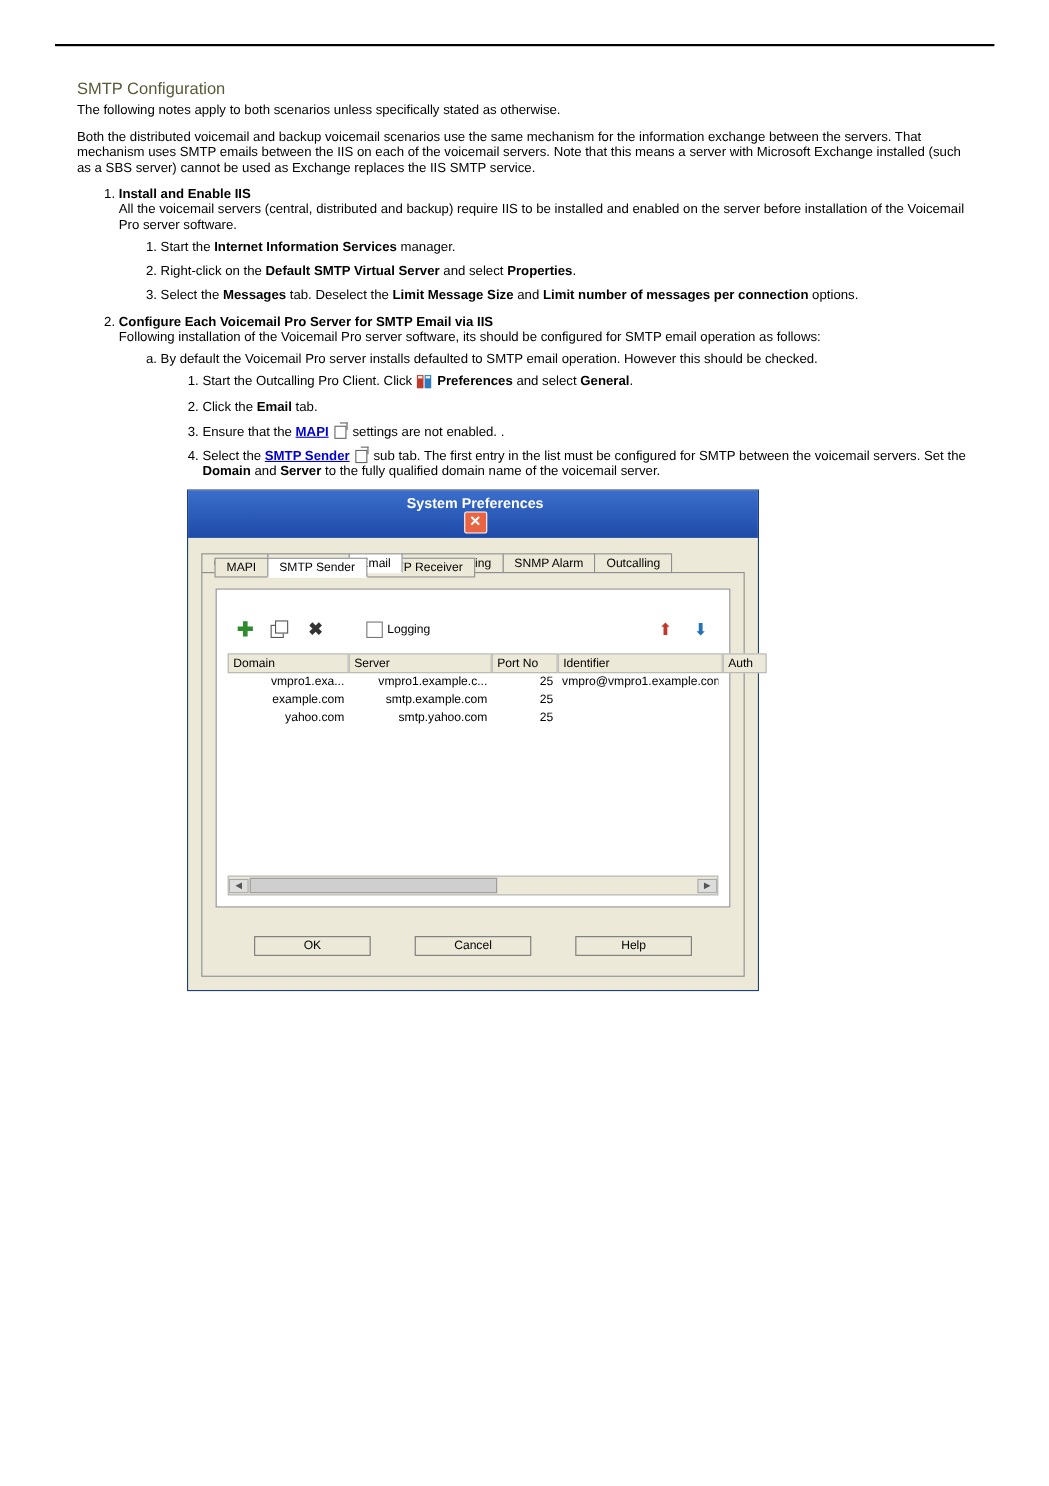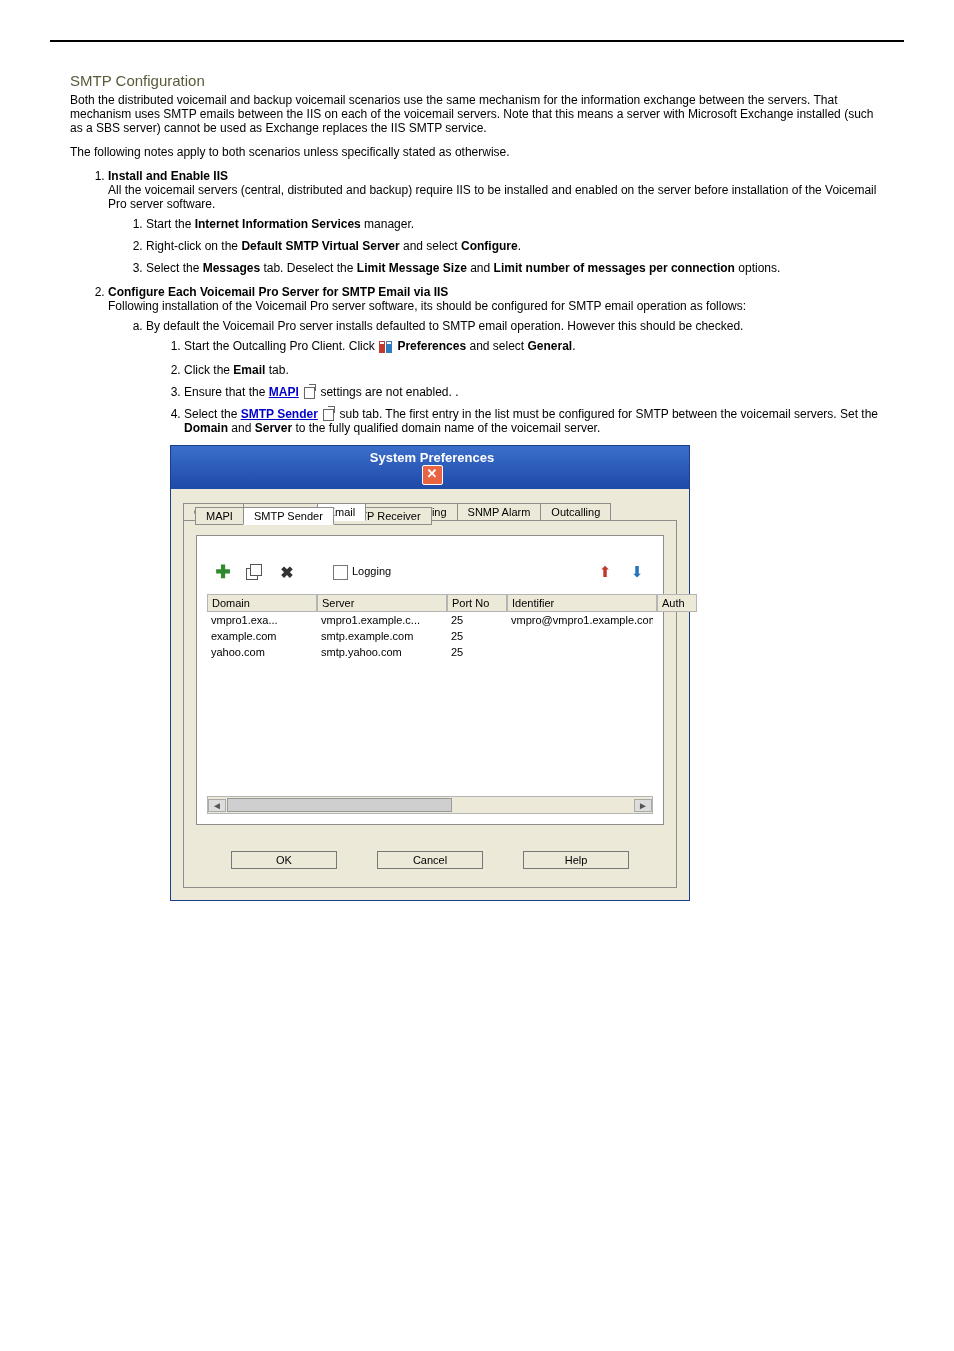--- a/index.html
+++ b/index.html
@@ -153,21 +153,21 @@
     display:grid;
     grid-template-columns: 110px 130px 60px 150px 40px;
     font-size:11px;
   }
   .grid-head > div {
     border:1px solid #b5b5b5;
     background:#ece9d8;
     padding:2px 4px;
   }
   .grid-body-wrap{height:180px; overflow:hidden;}
-  .grid-row > div { padding:2px 4px; }
+  .grid-row > div { padding:2px 4px;text-align:right; }
   .hscroll {
     height:16px;
     background:#ece9d8;
     border:1px solid #b5b5b5;
     display:flex;
     justify-content:space-between;
     align-items:center;
     margin-top:4px;
   }
   .hscroll .arrow{width:16px;text-align:center;font-size:10px;color:#555;background:#ddd;border:1px solid #aaa;}
@@ -179,33 +179,33 @@
     border:1px solid #8e8e8e;
     background:#ece9d8;
     padding:14px 12px 18px 12px;
   }
 </style>
 </head>
 <body>
 
 <div class="page">
   <div class="heading">SMTP Configuration</div>
+  <div class="para">The following notes apply to both scenarios unless specifically stated as otherwise.</div>
   <div class="para">Both the distributed voicemail and backup voicemail scenarios use the same mechanism for the information exchange between the servers. That mechanism uses SMTP emails between the IIS on each of the voicemail servers. Note that this means a server with Microsoft Exchange installed (such as a SBS server) cannot be used as Exchange replaces the IIS SMTP service.</div>
-  <div class="para">The following notes apply to both scenarios unless specifically stated as otherwise.</div>
 
   <ol class="outer">
     <li>
       <span class="bold">Install and Enable IIS</span><br>
       <span>All the voicemail servers (central, distributed and backup) require IIS to be installed and enabled on the server before installation of the Voicemail Pro server software.</span>
       <ol class="sublist">
         <li>
           <span>Start the </span><span class="bold">Internet Information Services</span><span> manager.</span>
         </li>
         <li>
-          <span>Right-click on the </span><span class="bold">Default SMTP Virtual Server</span><span> and select </span><span class="bold">Configure</span><span>.</span>
+          <span>Right-click on the </span><span class="bold">Default SMTP Virtual Server</span><span> and select </span><span class="bold">Properties</span><span>.</span>
         </li>
         <li>
           <span>Select the </span><span class="bold">Messages</span><span> tab. Deselect the </span><span class="bold">Limit Message Size</span><span> and </span><span class="bold">Limit number of messages per connection</span><span> options.</span>
         </li>
       </ol>
     </li>
 
     <li>
       <span class="bold">Configure Each Voicemail Pro Server for SMTP Email via IIS</span><br>
       <span>Following installation of the Voicemail Pro server software, its should be configured for SMTP email operation as follows:</span>

